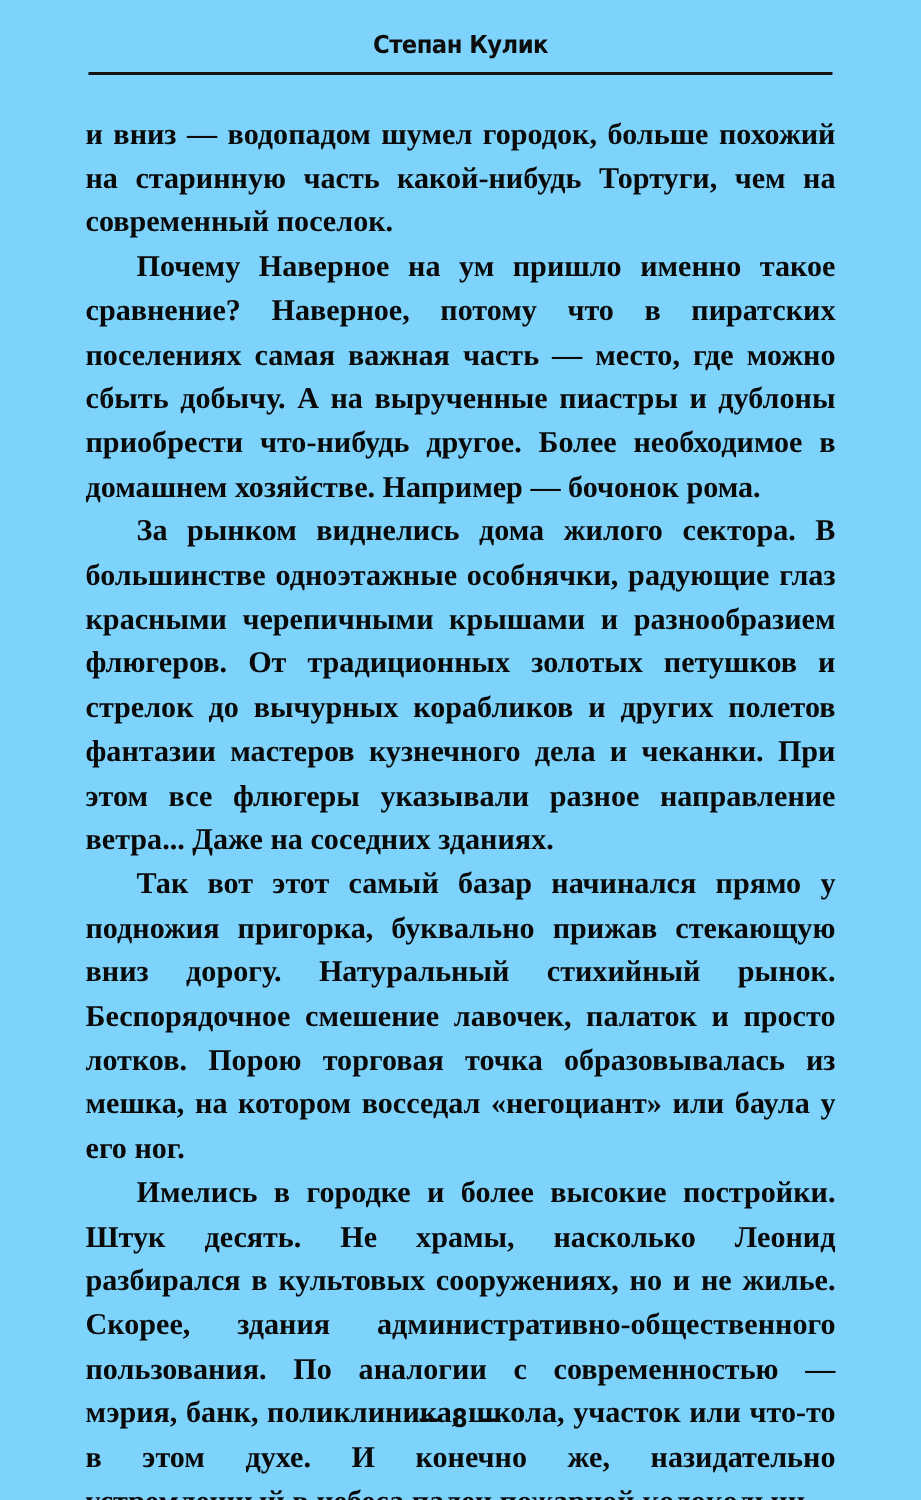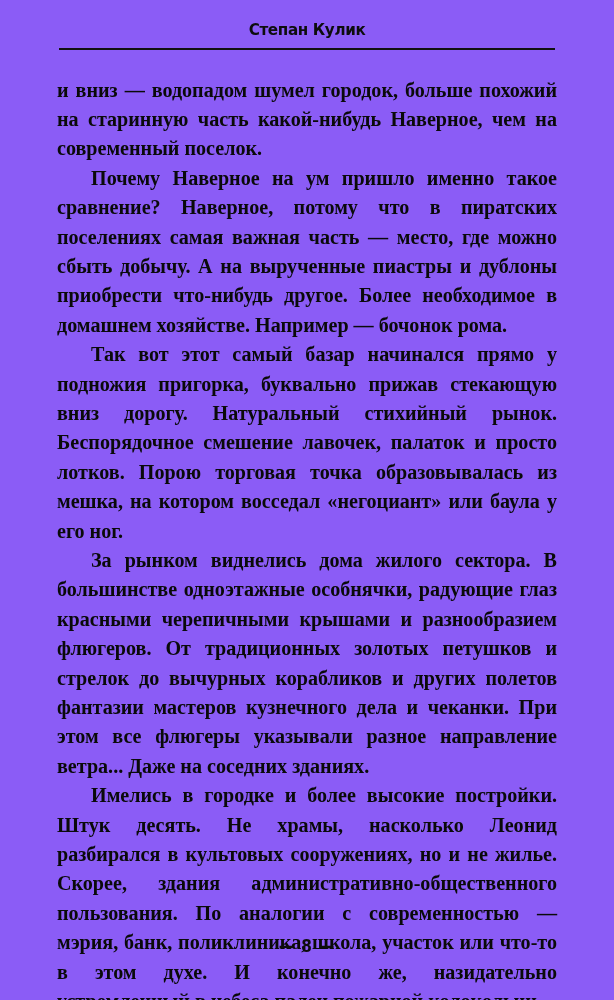--- a/index.html
+++ b/index.html
@@ -13,21 +13,21 @@
     height: 1000px;
     position: relative;
     overflow: hidden;
     font-family: "Liberation Serif", "DejaVu Serif", serif;
     color: #0a0a0a;
   }
 
   .page {
     position: absolute;
     inset: 0;
-    background: #8b5cf6;
+    background: #7dd3fc;
     display: flex;
     flex-direction: column;
   }
 
   
   .running-head {
     margin-top: 22px;
     text-align: center;
     font-family: "DejaVu Sans", "Liberation Sans", sans-serif;
     font-weight: 700;
@@ -89,23 +89,23 @@
 <body>
 
 <div class="page">
 
   <header>
     <div class="running-head">Степан Кулик</div>
     <div class="head-rule"></div>
   </header>
 
   <main class="body-text">
-    <p class="cont">и вниз — водопадом шумел городок, больше похожий на старинную часть какой-нибудь Наверное, чем на современный поселок.</p>
+    <p class="cont">и вниз — водопадом шумел городок, больше похожий на старинную часть какой-нибудь Тортуги, чем на современный поселок.</p>
     <p>Почему Наверное на ум пришло именно такое сравнение? Наверное, потому что в пиратских поселениях самая важная часть — место, где можно сбыть добычу. А на вырученные пиастры и дублоны приобрести что-нибудь другое. Более необходимое в домашнем хозяйстве. Например — бочонок рома.</p>
+    <p>За рынком виднелись дома жилого сектора. В большинстве одноэтажные особнячки, радующие глаз красными черепичными крышами и разнообразием флюгеров. От традиционных золотых петушков и стрелок до вычурных корабликов и других полетов фантазии мастеров кузнечного дела и чеканки. При этом все флюгеры указывали разное направление ветра... Даже на соседних зданиях.</p>
     <p>Так вот этот самый базар начинался прямо у подножия пригорка, буквально прижав стекающую вниз дорогу. Натуральный стихийный рынок. Беспорядочное смешение лавочек, палаток и просто лотков. Порою торговая точка образовывалась из мешка, на котором восседал «негоциант» или баула у его ног.</p>
-    <p>За рынком виднелись дома жилого сектора. В большинстве одноэтажные особнячки, радующие глаз красными черепичными крышами и разнообразием флюгеров. От традиционных золотых петушков и стрелок до вычурных корабликов и других полетов фантазии мастеров кузнечного дела и чеканки. При этом все флюгеры указывали разное направление ветра... Даже на соседних зданиях.</p>
     <p>Имелись в городке и более высокие постройки. Штук десять. Не храмы, насколько Леонид разбирался в культовых сооружениях, но и не жилье. Скорее, здания административно-общественного пользования. По аналогии с современностью — мэрия, банк, поликлиника, школа, участок или что-то в этом духе. И конечно же, назидательно устремленный в небеса палец пожарной колокольни.</p>
 
   </main>
 
   <div class="folio">— 8 —</div>
 
 </div>
 
 </body></html>

